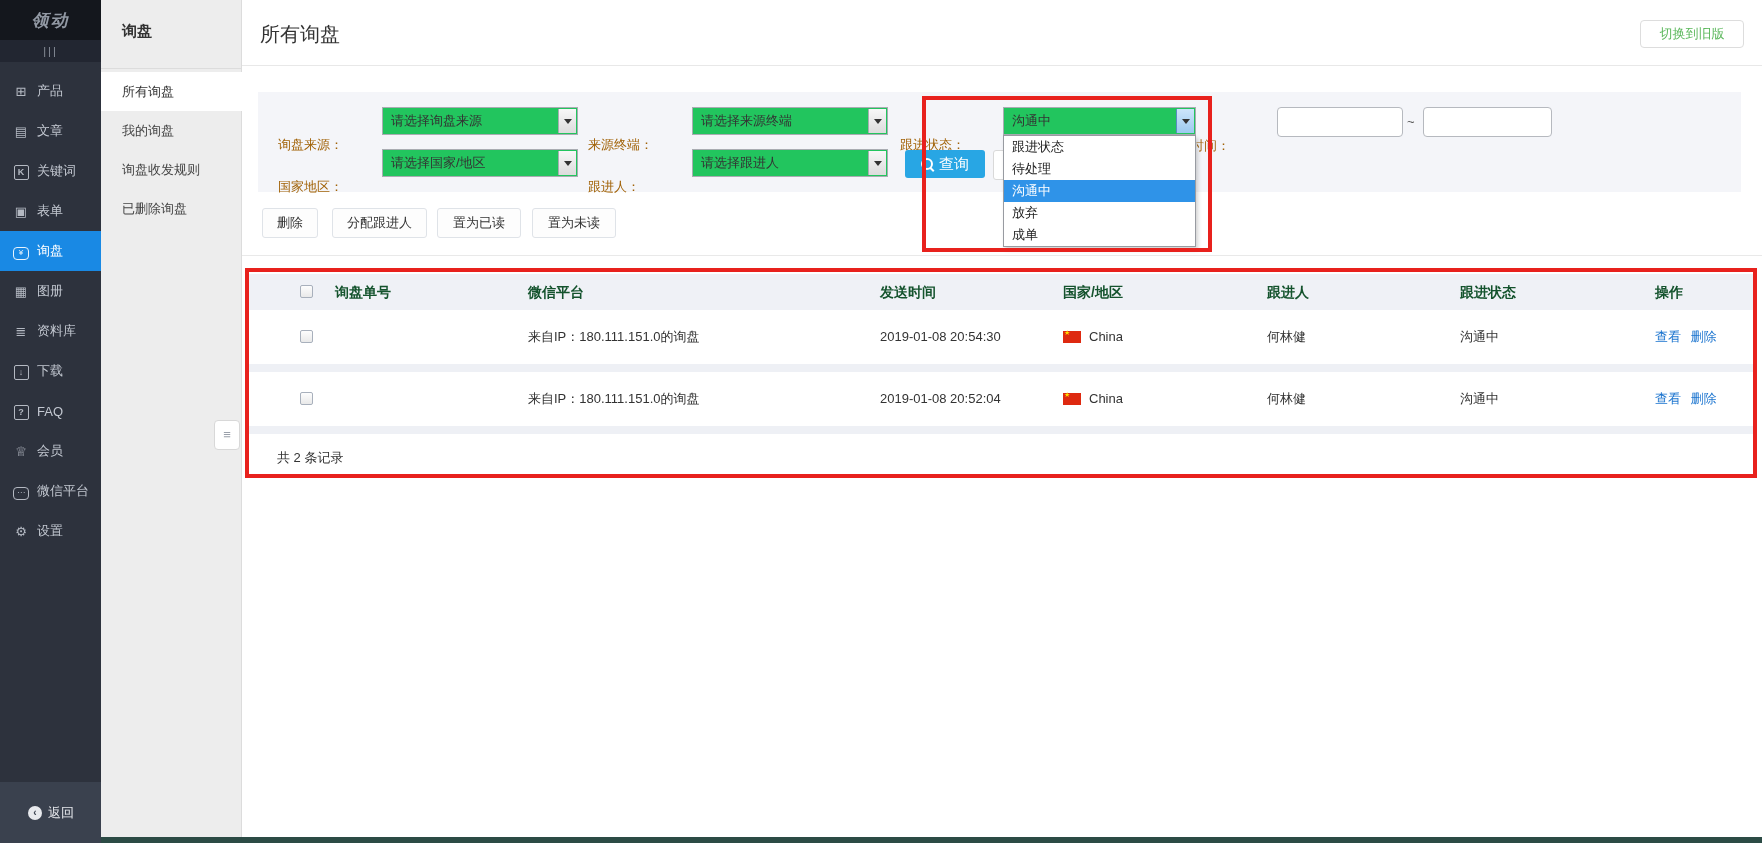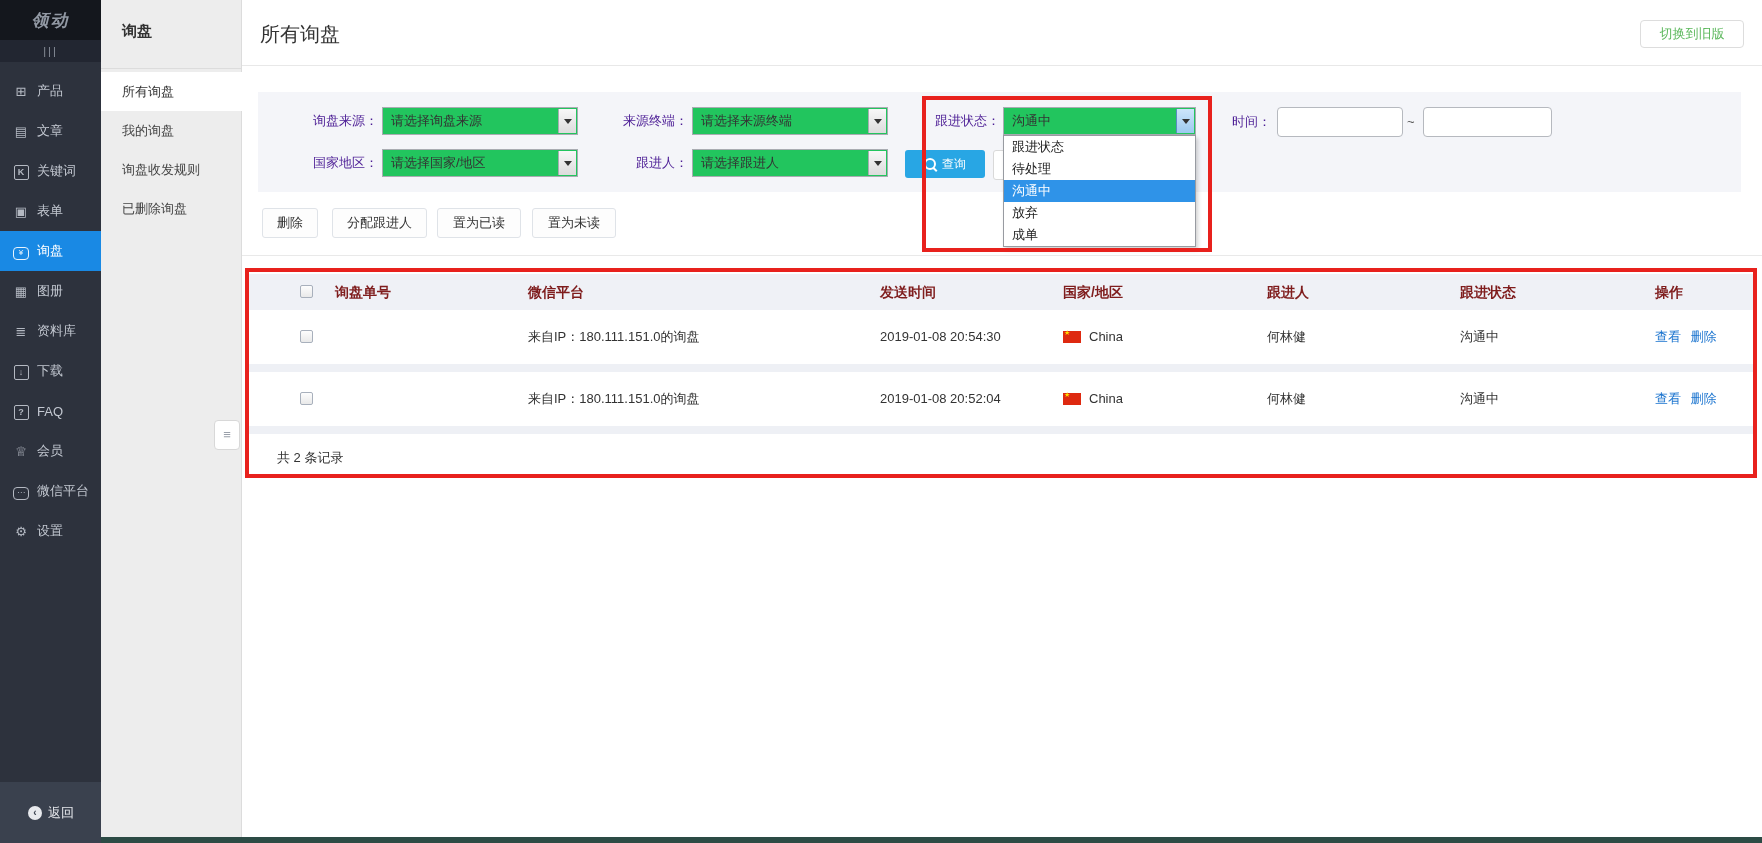--- a/index.html
+++ b/index.html
@@ -34,51 +34,51 @@
   .submenu-item.active{background:#fff;color:#333;}
 
   
   .main-header{position:absolute;left:242px;top:0;width:1520px;height:66px;background:#fff;border-bottom:1px solid #e8e8e8;box-sizing:border-box;}
   .page-title{position:absolute;left:260px;top:21px;font-size:20px;color:#333;}
   .switch-btn{position:absolute;left:1640px;top:20px;width:104px;height:28px;background:#fff;border:1px solid #ddd;
         border-radius:4px;color:#5cb85c;font-size:13px;text-align:center;line-height:26px;box-sizing:border-box;cursor:pointer;}
 
   
   .filter-panel{position:absolute;left:258px;top:92px;width:1483px;height:100px;background:#f4f5f9;}
-  .flabel{position:absolute;width:100px;text-align:right;font-size:13px;color:#4c1d95;line-height:28px;}
+  .flabel{position:absolute;width:100px;text-align:left;font-size:13px;color:#a16207;line-height:28px;margin-top:24px;}
   .sel{position:absolute;height:28px;background:#22c55e;border:1px solid #a9acb2;box-sizing:border-box;
         font-size:13px;color:#333;line-height:26px;padding-left:8px;cursor:pointer;}
   .sel .arrow-btn{position:absolute;right:1px;top:1px;width:17px;height:24px;background:linear-gradient(#f7f7f7,#dcdcdc);
         border-left:1px solid #a9acb2;display:flex;align-items:center;justify-content:center;cursor:pointer;}
   .sel .arrow-btn.pressed{background:linear-gradient(#cde5fa,#9ccaef);border-left:1px solid #5a8cc0;}
   .tri{width:0;height:0;border-left:4px solid transparent;border-right:4px solid transparent;border-top:5px solid #333;}
   .inp{position:absolute;height:30px;background:#fff;border:1px solid #b6b9bf;border-radius:4px;box-sizing:border-box;
         font-size:13px;padding:0 6px;outline:none;}
   .tilde{position:absolute;font-size:13px;color:#555;line-height:30px;}
   .query-btn{position:absolute;left:647px;top:58px;width:80px;height:28px;background:#28a6e4;color:#fff;border-radius:3px;
-        font-size:12px;display:flex;align-items:center;justify-content:center;gap:6px;cursor:pointer;}
+        font-size:15px;display:flex;align-items:center;justify-content:center;gap:6px;cursor:pointer;}
   .mag{position:relative;width:8px;height:8px;border:2px solid #fff;border-radius:50%;display:inline-block;}
   .mag::after{content:"";position:absolute;width:2px;height:5px;background:#fff;left:8px;top:7px;transform:rotate(-45deg);}
   .hidden-btn{position:absolute;left:735px;top:58px;width:82px;height:28px;background:#fff;border:1px solid #d9d9d9;
         border-radius:3px;z-index:5;cursor:pointer;}
 
   
   .dropdown{position:absolute;left:1003px;top:135px;width:193px;background:#fff;border:1px solid #989ba1;
         box-shadow:2px 3px 4px rgba(0,0,0,.18);z-index:40;box-sizing:border-box;}
   .dd-item{height:22px;line-height:22px;padding-left:8px;font-size:13px;color:#222;cursor:pointer;}
   .dd-item.selected{background:#2f93e8;color:#fff;}
 
   
   .tbtn{position:absolute;top:208px;height:30px;background:#fdfdfd;border:1px solid #dfe3e8;border-radius:3px;
         font-size:13px;color:#333;text-align:center;line-height:28px;box-sizing:border-box;cursor:pointer;}
   .divider{position:absolute;left:242px;top:255px;width:1520px;height:1px;background:#e9e9e9;}
 
   
   .thead{position:absolute;left:249px;top:274px;width:1504px;height:36px;background:#eff1f6;}
-  .thead .hcell{position:absolute;top:0;height:36px;line-height:36px;font-size:14px;font-weight:bold;color:#7f1d1d;}
+  .thead .hcell{position:absolute;top:0;height:36px;line-height:36px;font-size:14px;font-weight:bold;color:#14532d;}
   .trow{position:absolute;left:249px;width:1504px;height:54px;background:#fff;}
   .trow .cell{position:absolute;top:0;height:54px;line-height:54px;font-size:13px;color:#333;white-space:nowrap;}
   .rowgap{position:absolute;left:249px;width:1504px;height:8px;background:#eef0f5;}
   .cb{position:absolute;width:13px;height:13px;border:1px solid #a8b0bc;border-radius:2px;
         background:linear-gradient(#fdfdfd,#e9e9e9);box-sizing:border-box;cursor:pointer;}
   .link{color:#1b74cf;cursor:pointer;text-decoration:none;}
   .flag{position:absolute;width:18px;height:12px;background:#de2910;top:21px;}
   .flag::before{content:"\2605";position:absolute;left:1px;top:-2px;font-size:7px;color:#ffde00;}
   .ops .link{margin-right:6px;}
   .summary{position:absolute;left:277px;top:449px;font-size:13px;color:#333;}

